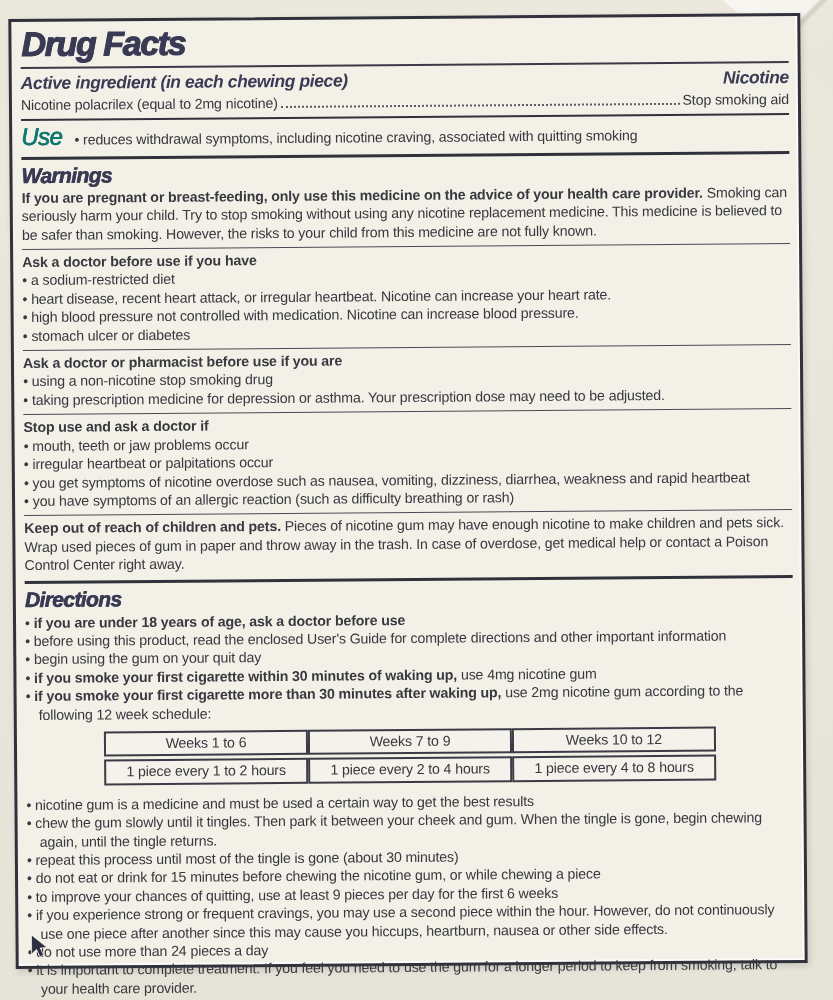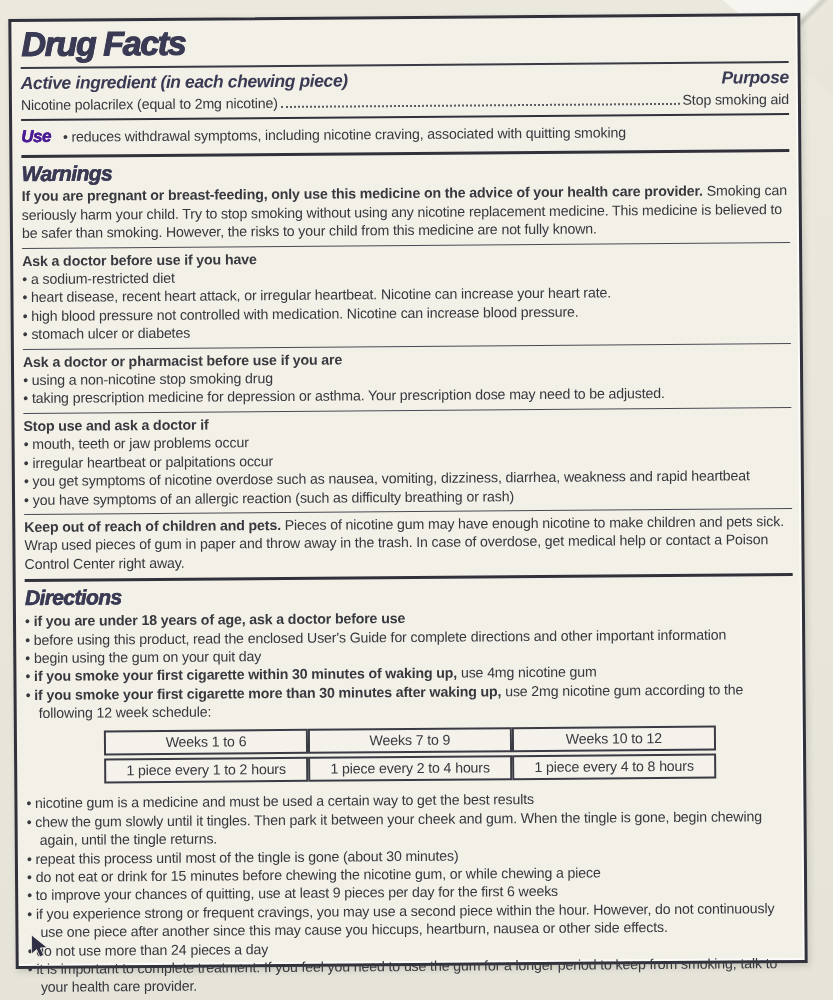--- a/index.html
+++ b/index.html
@@ -37,22 +37,22 @@
     font-style:italic;font-weight:700;font-size:17.5px;line-height:21px;
     color:#3a3a54;letter-spacing:-0.4px;
   }
   .leader-row{display:flex;align-items:baseline;margin-top:2px;}
   .leader-fill{flex:1;border-bottom:2px dotted #5a5a62;margin:0 3px 3px 3px;height:1px;}
   .sec-use{
     border-top:2.5px solid #31313c;padding:5px 0 7px;
     display:flex;align-items:baseline;gap:12px;
   }
   .use-heading{
-    font-style:italic;font-weight:700;font-size:17px;line-height:22px;
-    color:#4c1d95;letter-spacing:-0.5px;
+    font-style:italic;font-weight:400;font-size:24px;line-height:22px;
+    color:#0f766e;letter-spacing:-0.5px;
   }
   .section{border-top:3px solid #31313c;padding:3px 0 6px;}
   .sec-h{
     font-style:italic;font-weight:700;font-size:21px;line-height:26px;
     color:#3a3a54;letter-spacing:-0.6px;margin:0;
   }
   .subsec{border-top:1.5px solid #4a4a54;margin-top:5px;padding-top:3px;}
   .subhead{font-weight:700;}
   p{margin:0;}
   ul{margin:0;padding:0;list-style:none;}
@@ -74,21 +74,21 @@
 
 <div class="label">
 
   <div class="title-row">
     <h1 class="drug-facts">Drug Facts</h1>
   </div>
 
   <div class="ai-block">
     <div class="ai-heads">
       <span class="ai-heading">Active ingredient (in each chewing piece)</span>
-      <span class="purpose-heading">Purpose</span>
+      <span class="purpose-heading">Nicotine</span>
     </div>
     <div class="leader-row">
       <span>Nicotine polacrilex (equal to 2mg nicotine)</span>
       <span class="leader-fill"></span>
       <span>Stop smoking aid</span>
     </div>
   </div>
 
   <div class="sec-use">
     <span class="use-heading hvy">Use</span>

